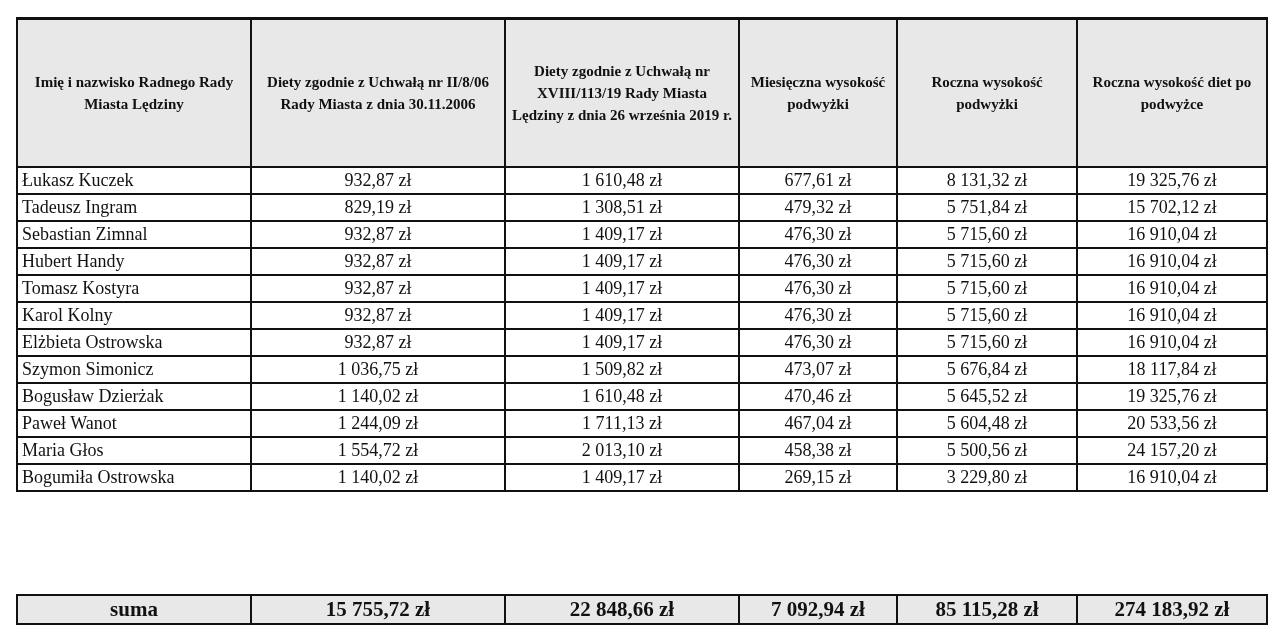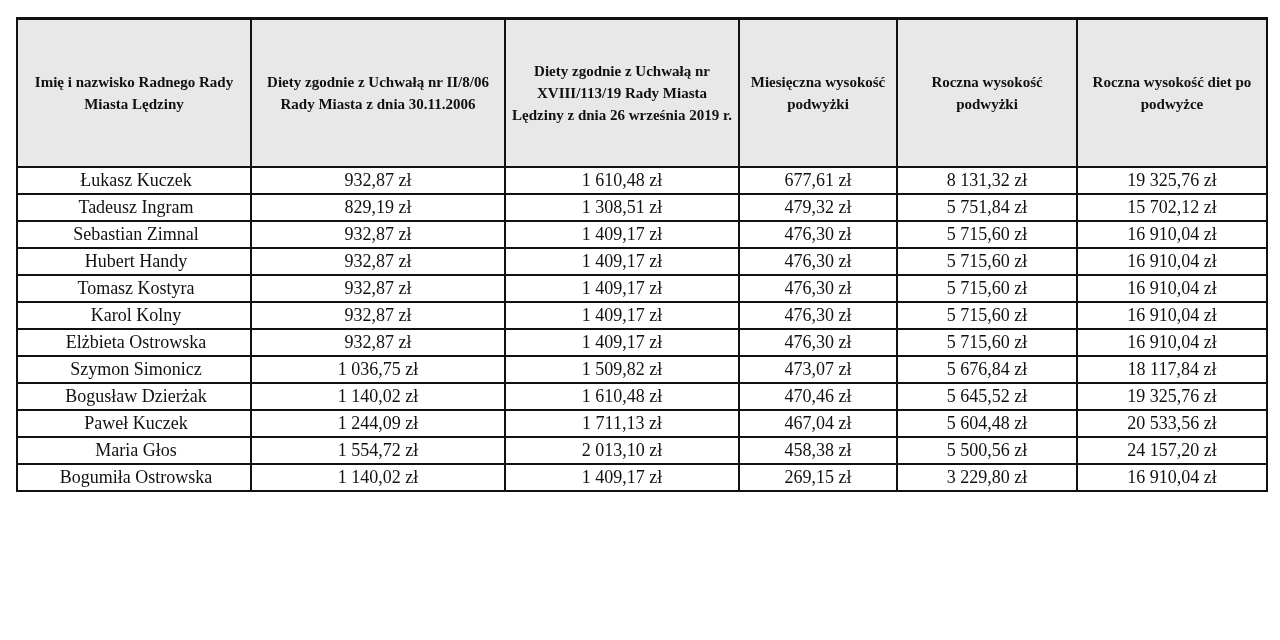--- a/index.html
+++ b/index.html
@@ -47,21 +47,21 @@
   }
   td {
     height: 25px;
     font-size: 18px;
     line-height: 23px;
     text-align: center;
     vertical-align: middle;
     white-space: nowrap;
   }
   td.name {
-    text-align: center;
+    text-align: left;
     padding-left: 4px;
   }
   #sum-table td {
     background: #e8e8e8;
     height: 27px;
     font-weight: bold;
     font-size: 21px;
   }
   .outer-top { border-top-width: 3px; }
 </style>
@@ -155,21 +155,21 @@
       </tr>
       <tr>
         <td class="name">Bogusław Dzierżak</td>
         <td>1 140,02 zł</td>
         <td>1 610,48 zł</td>
         <td>470,46 zł</td>
         <td>5 645,52 zł</td>
         <td>19 325,76 zł</td>
       </tr>
       <tr>
-        <td class="name">Paweł Kuczek</td>
+        <td class="name">Paweł Wanot</td>
         <td>1 244,09 zł</td>
         <td>1 711,13 zł</td>
         <td>467,04 zł</td>
         <td>5 604,48 zł</td>
         <td>20 533,56 zł</td>
       </tr>
       <tr>
         <td class="name">Maria Głos</td>
         <td>1 554,72 zł</td>
         <td>2 013,10 zł</td>
@@ -181,13 +181,33 @@
         <td class="name">Bogumiła Ostrowska</td>
         <td>1 140,02 zł</td>
         <td>1 409,17 zł</td>
         <td>269,15 zł</td>
         <td>3 229,80 zł</td>
         <td>16 910,04 zł</td>
       </tr>
     </tbody>
   </table>
 
+  <table id="sum-table">
+    <colgroup>
+      <col class="c0">
+        <col class="c1">
+        <col class="c2">
+        <col class="c3">
+        <col class="c4">
+        <col class="c5">
+    </colgroup>
+    <tbody>
+      <tr>
+        <td>suma</td>
+        <td>15 755,72 zł</td>
+        <td>22 848,66 zł</td>
+        <td>7 092,94 zł</td>
+        <td>85 115,28 zł</td>
+        <td>274 183,92 zł</td>
+      </tr>
+    </tbody>
+  </table>
 </div>
 
 </body></html>

